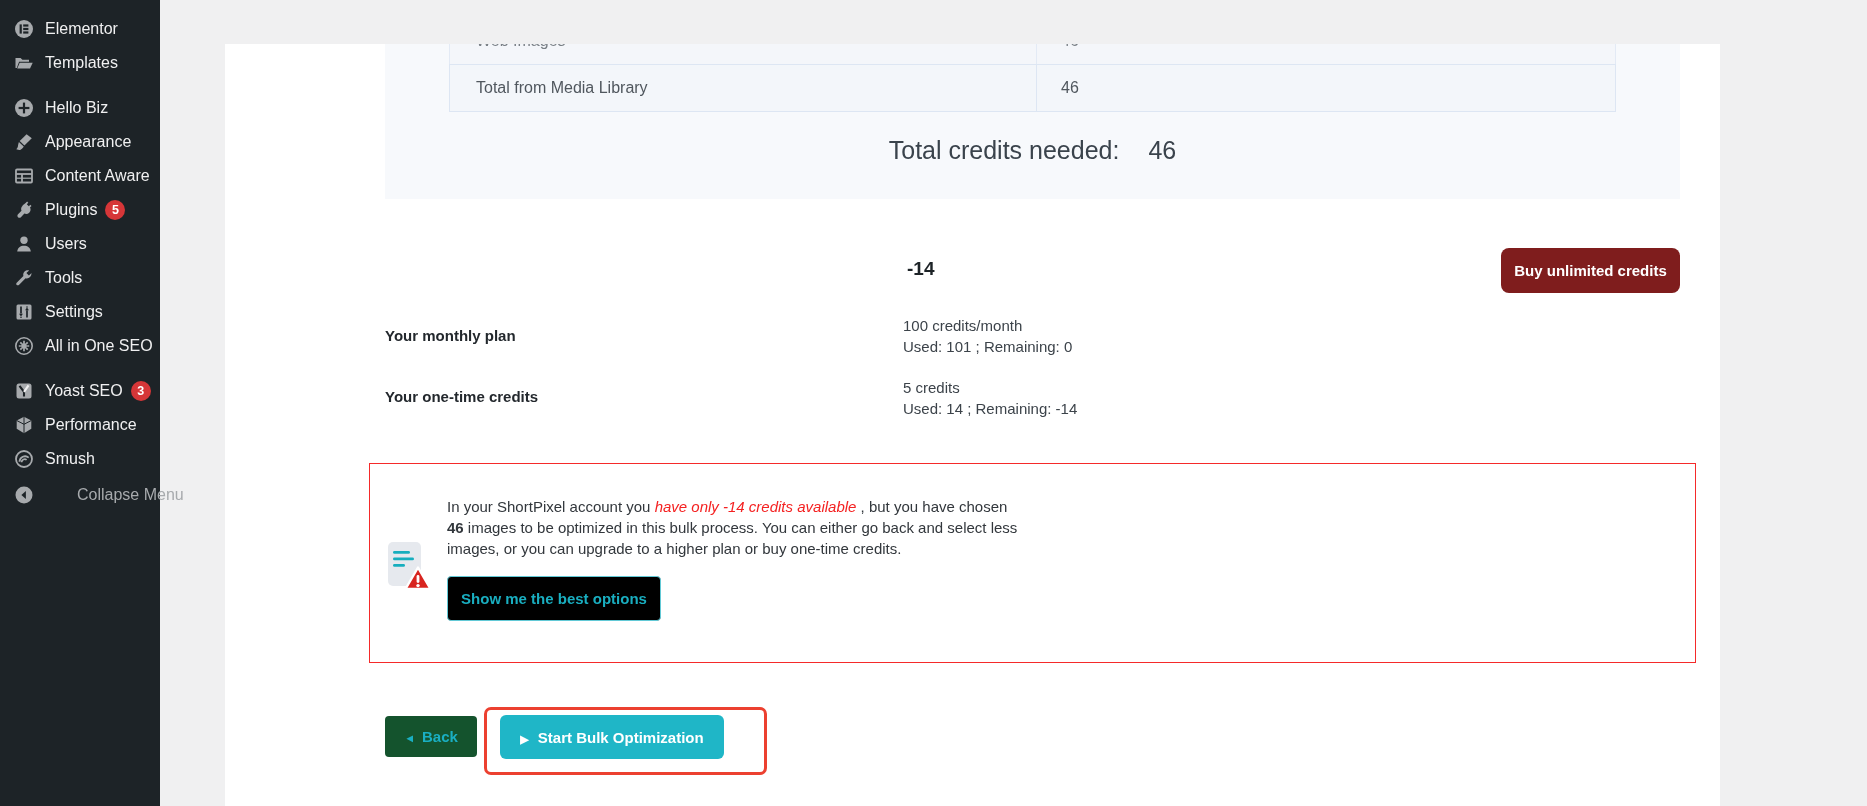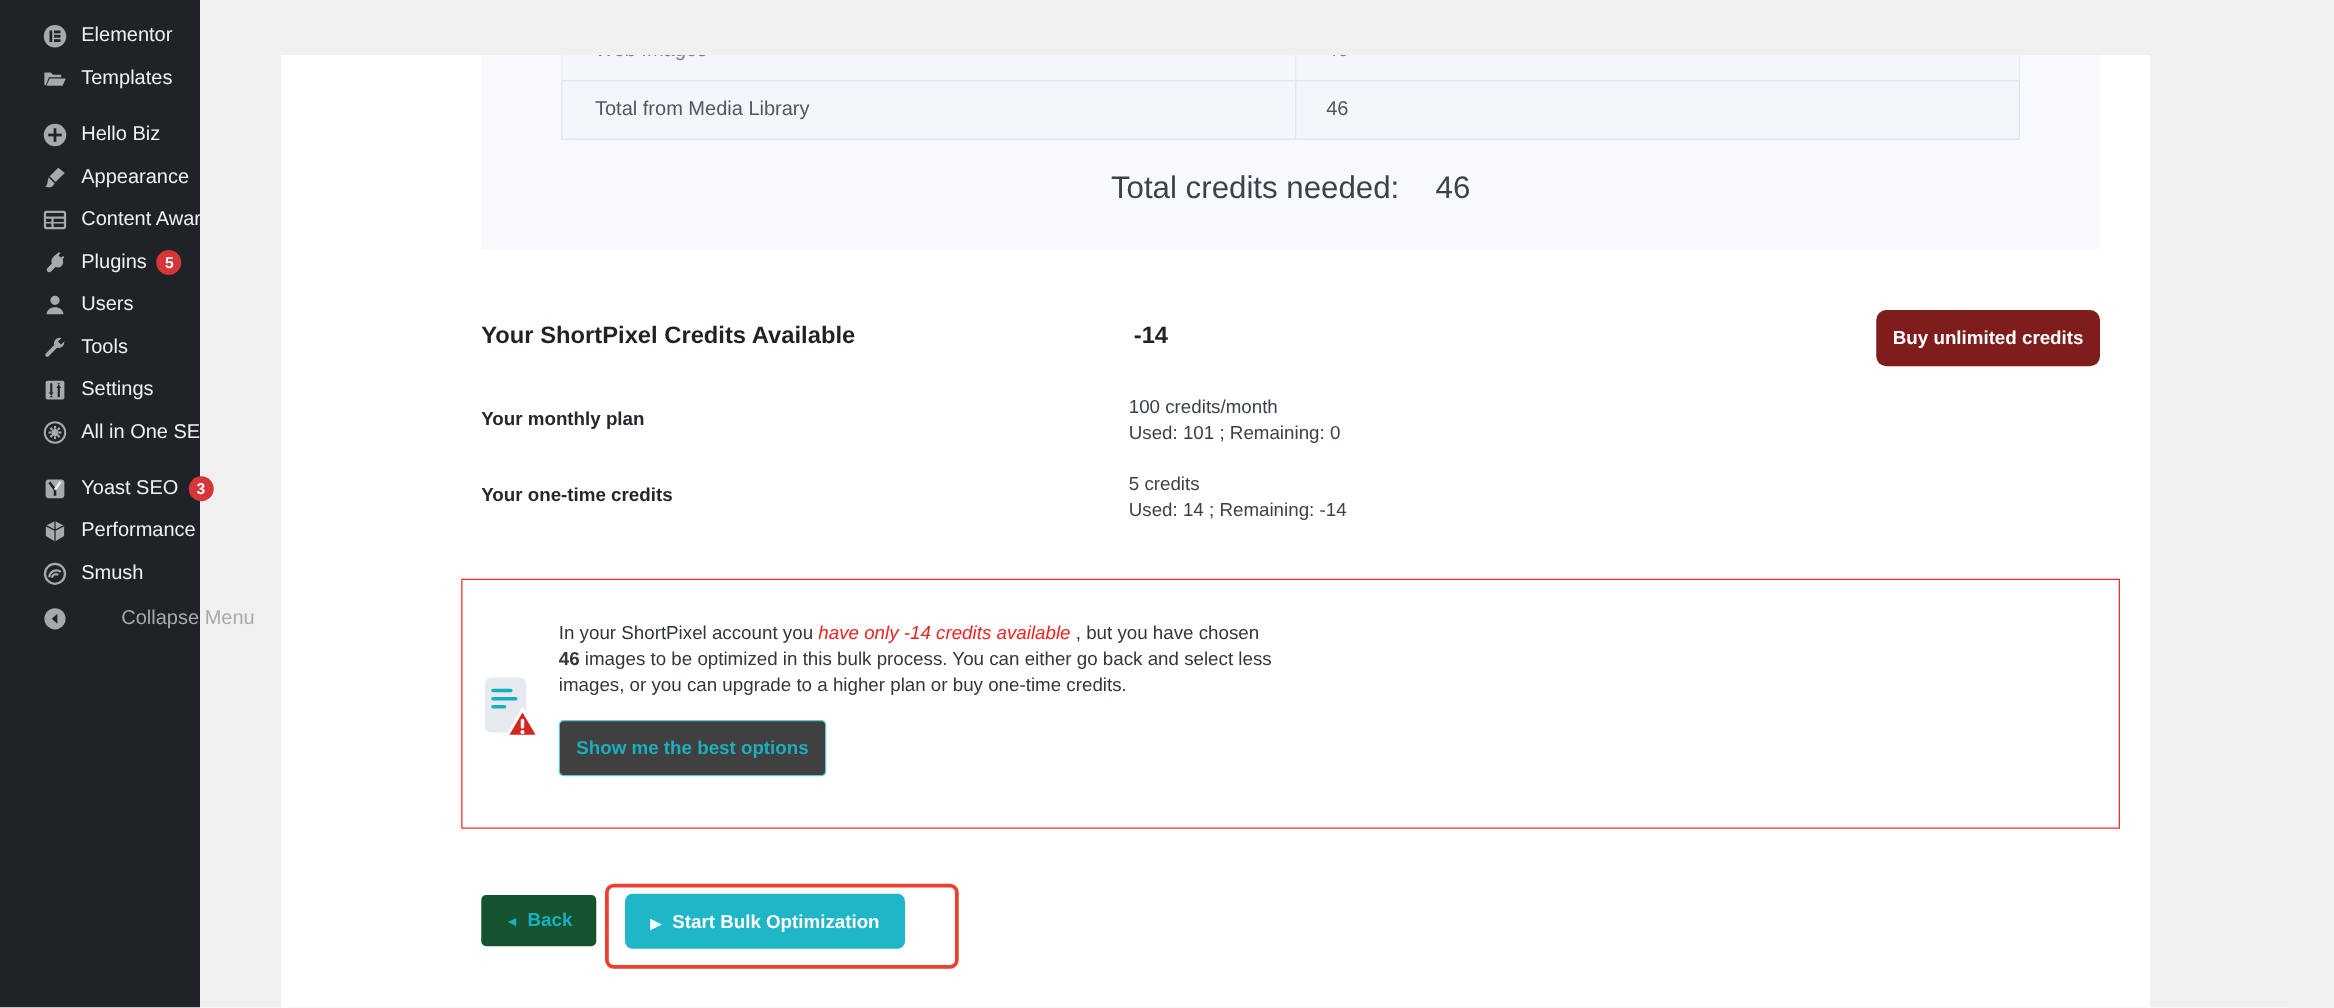--- a/index.html
+++ b/index.html
@@ -5,21 +5,21 @@
   * { box-sizing: border-box; }
   html,body { margin:0; padding:0; }
   body {
     width:1867px; height:806px; position:relative; overflow:hidden;
     background:#f0f0f1; font-family:"Liberation Sans", sans-serif;
   }
 
   
   .sidebar {
     position:absolute; left:0; top:0; width:160px; height:806px;
-    background:#1d2327; padding-top:12px; z-index:5;padding-left:20px;
+    background:#1d2327; padding-top:12px; z-index:5;
   }
   .sb-item {
     display:flex; align-items:center; height:34px; padding-left:13px;
     color:#f0f0f1; font-size:16px; cursor:pointer; white-space:nowrap;
   }
   .sb-item.grp { margin-top:11px; }
   .sb-item.muted { color:#a7aaad; margin-top:2px;gap:32px; }
   .sb-icon { width:21px; height:21px; margin-right:11px; flex:0 0 21px; display:flex; align-items:center; justify-content:center; }
   .sb-icon svg { width:20px; height:20px; display:block; }
   .sb-badge {
@@ -74,21 +74,21 @@
   }
   .warn-icon { position:absolute; left:16px; top:76px; width:46px; height:54px; }
   .warn-text {
     position:absolute; left:77px; top:32px; width:575px;
     font-size:15px; line-height:21px; color:#32373c;
   }
   .warn-red { color:#f42121;font-style:italic; }
   .warn-bold { font-weight:bold; }
   .show-btn {
     position:absolute; left:77px; top:112px; width:214px; height:45px;
-    background:#404040; border:1px solid #62c9d6; border-radius:4px;
+    background:#000000; border:1px solid #62c9d6; border-radius:4px;
     color:#19aec0; font-weight:bold; font-size:15px; cursor:pointer; font-family:inherit;
   }
 
   
   .back-btn {
     position:absolute; left:160px; top:672px; width:92px; height:41px;
     background:#14532d; border:none; border-radius:4px; color:#1aafc2;
     font-weight:bold; font-size:15px; cursor:pointer; font-family:inherit;
   }
   .back-btn .tri { font-size:11px; margin-right:7px; }
@@ -275,21 +275,20 @@
         <div class="c1">Total from Media Library</div>
         <div class="c2">46</div>
       </div>
     </div>
     <div class="total-line">
       <span>Total credits needed:</span>
       <span>46</span>
     </div>
   </div>
 
-  <div class="credits-heading">Your ShortPixel Credits Available</div>
   <div class="credits-value">-14</div>
   <button class="buy-btn">Buy unlimited credits</button>
 
   <div class="plan-label" style="left:160px; top:283px;">Your monthly plan</div>
   <div class="plan-detail" style="top:271px;">
     <span>100 credits/month</span>
     <span>Used: 101 ; Remaining: 0</span>
   </div>
 
   <div class="plan-label" style="left:160px; top:344px;">Your one-time credits</div>

